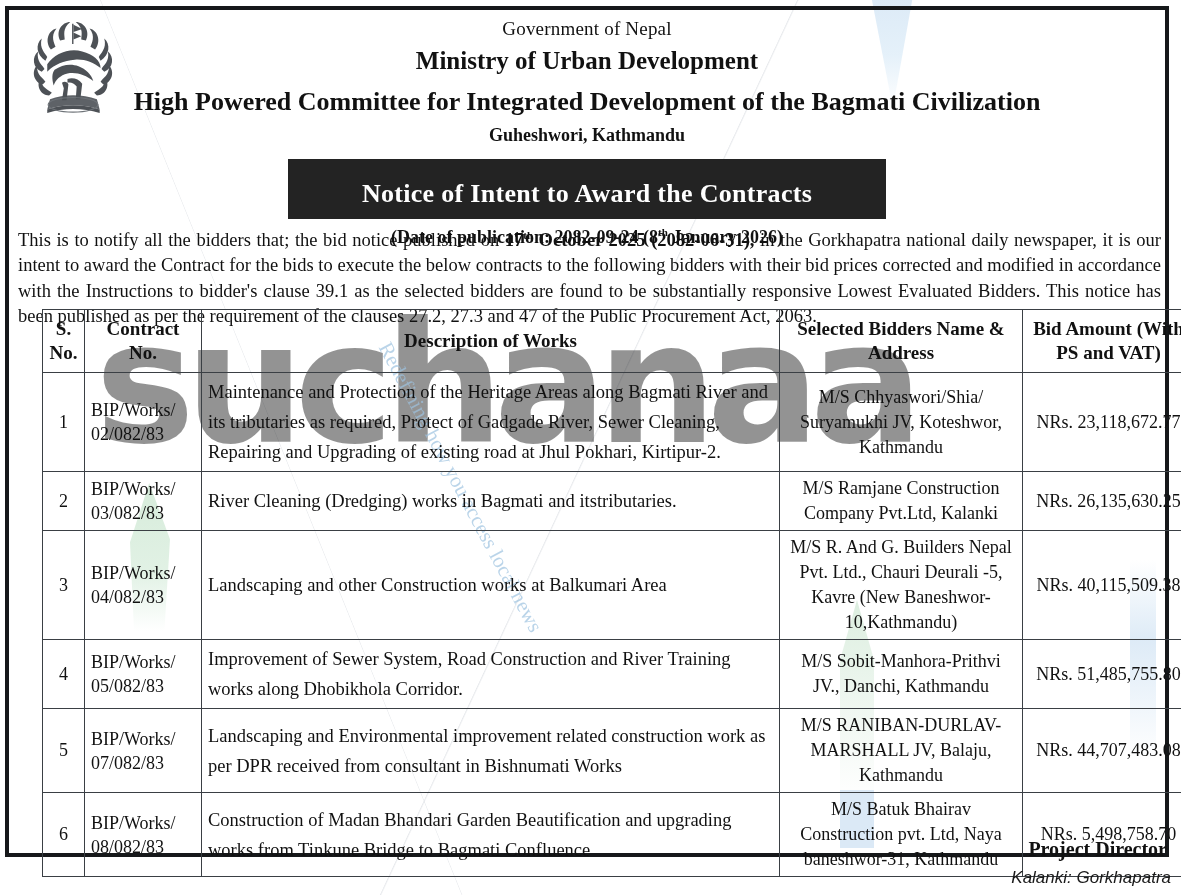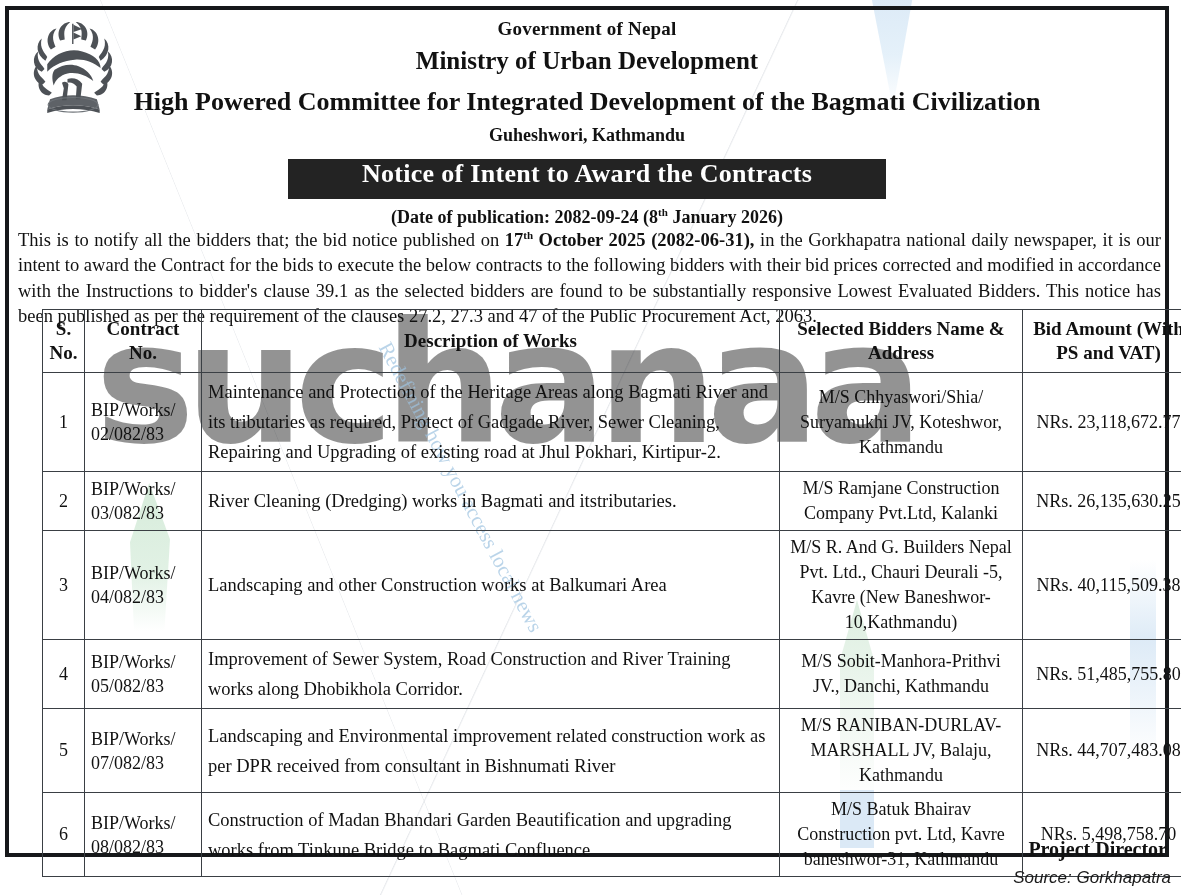--- a/index.html
+++ b/index.html
@@ -106,32 +106,32 @@
     position: absolute;
     left: 9px; top: 10px;
     width: 1156px;
     text-align: center;
   }
   .emblem {
     position: absolute;
     left: 18px; top: 8px;
     width: 92px; height: 100px;
   }
-  .h-line1 { font-size: 19px; font-weight: bold; letter-spacing: .2px; margin-top: 8px; }
+  .h-line1 { font-size: 19px; font-weight: normal; letter-spacing: .2px; margin-top: 8px; }
   .h-line2 { font-size: 25px; font-weight: bold; margin-top: 7px; }
   .h-line3 { font-size: 26px; font-weight: bold; margin-top: 12px; }
   .h-line4 { font-size: 18px; font-weight: bold; margin-top: 8px; }
 
   .notice-banner {
     display: inline-block;
     background: #232323;
     color: #ffffff;
     font-size: 26px;
     font-weight: bold;
-    padding: 0 74px 10px 74px;
+    padding: 20px 74px 10px 74px;
     margin-top: 13px;
     letter-spacing: .3px;
   }
   .pub-date {
     font-size: 18px;
     font-weight: bold;
     margin-top: 7px;
   }
   .pub-date sup { font-size: 11px; }
 
@@ -320,32 +320,32 @@
           <tr style="height: 58px;">
             <td class="c-sno">4</td>
             <td class="c-cno">BIP/Works/ 05/082/83</td>
             <td class="c-desc">Improvement of Sewer System, Road Construction and River Training works along Dhobikhola Corridor.</td>
             <td class="c-bid">M/S Sobit-Manhora-Prithvi JV., Danchi, Kathmandu</td>
             <td class="c-amt">NRs. 51,485,755.80</td>
           </tr>
           <tr style="height: 72px;">
             <td class="c-sno">5</td>
             <td class="c-cno">BIP/Works/ 07/082/83</td>
-            <td class="c-desc">Landscaping and Environmental improvement related construction work as per DPR received from consultant in Bishnumati River</td>
+            <td class="c-desc">Landscaping and Environmental improvement related construction work as per DPR received from consultant in Bishnumati Works</td>
             <td class="c-bid">M/S RANIBAN-DURLAV-MARSHALL JV, Balaju, Kathmandu</td>
             <td class="c-amt">NRs. 44,707,483.08</td>
           </tr>
           <tr style="height: 84px;">
             <td class="c-sno">6</td>
             <td class="c-cno">BIP/Works/ 08/082/83</td>
             <td class="c-desc">Construction of Madan Bhandari Garden Beautification and upgrading works from Tinkune Bridge to Bagmati Confluence</td>
-            <td class="c-bid">M/S Batuk Bhairav Construction pvt. Ltd, Kavre baneshwor-31, Kathmandu</td>
+            <td class="c-bid">M/S Batuk Bhairav Construction pvt. Ltd, Naya baneshwor-31, Kathmandu</td>
             <td class="c-amt">NRs. 5,498,758.70</td>
           </tr>
         </tbody>
     </table>
   </div>
 
   <div class="signature">Project Director</div>
 
-  <div class="source">Source: Gorkhapatra</div>
+  <div class="source">Kalanki: Gorkhapatra</div>
 
 </div>
 
 </body></html>

